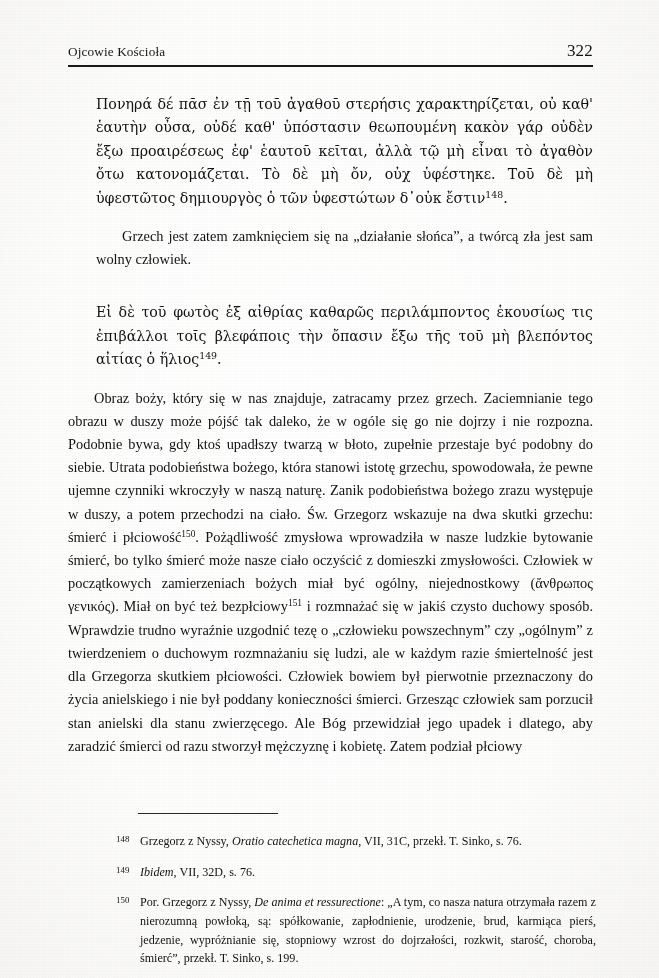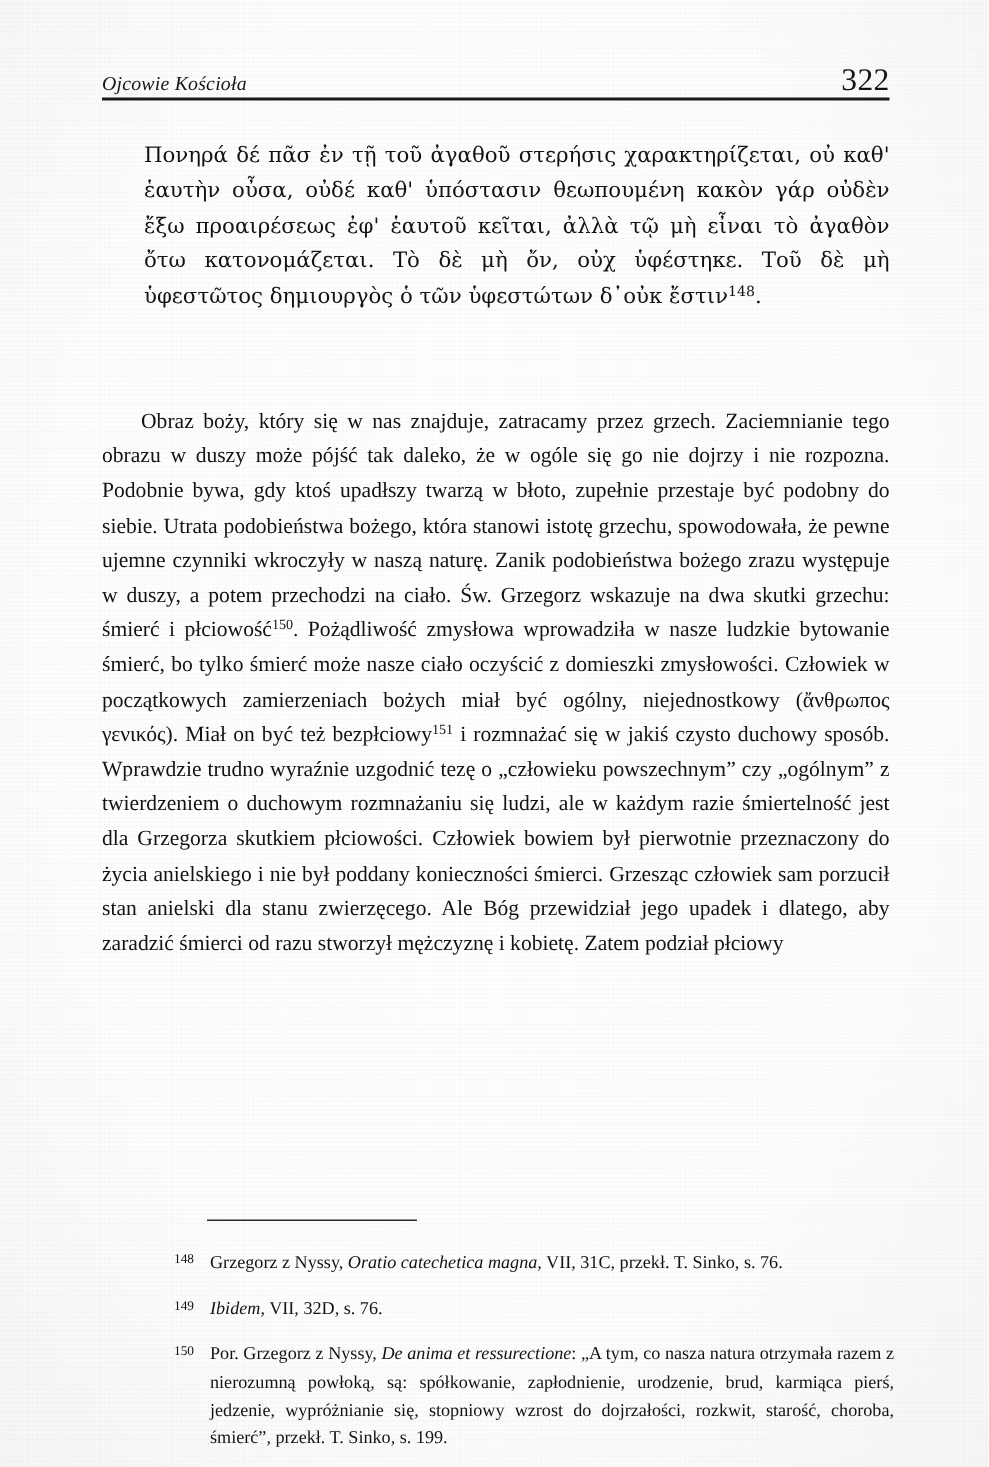--- a/index.html
+++ b/index.html
@@ -45,24 +45,23 @@
     top: 41px;
     width: 525px;
     display: flex;
     justify-content: space-between;
     align-items: baseline;
   }
   .runhead-title {
     font-size: 13.2px;
     letter-spacing: .15px;
     color: #161616;
-    font-style: italic;
   }
   .runhead-folio {
-    font-size: 21px;
+    font-size: 17px;
     color: #141414;
     letter-spacing: .2px;
   }
   .rule {
     position: absolute;
     left: 68px;
     top: 65px;
     width: 525px;
     height: 2px;
     background: #1b1b1b;
@@ -163,26 +162,28 @@
 
     <div class="col">
 
 
       <div class="gap-m"></div>
 
       <p class="greek"><span>Πονηρά δέ πᾶσ ἐν τῇ τοῦ ἀγαθοῦ στερήσις χαρακτηρίζεται, οὐ καθ' ἑαυτὴν οὖσα, οὐδέ καθ' ὑπόστασιν θεωπουμένη κακὸν γάρ οὐδὲν ἔξω προαιρέσεως ἐφ' ἑαυτοῦ κεῖται, ἀλλὰ τῷ μὴ εἶναι τὸ ἀγαθὸν ὄτω κατονομάζεται. Τὸ δὲ μὴ ὄν, οὐχ ὑφέστηκε. Τοῦ δὲ μὴ ὑφεστῶτος δημιουργὸς ὁ τῶν ὑφεστώτων δ᾽οὐκ ἔστιν</span><sup class="fn">148</sup>.</p>
 
       <div class="gap-m"></div>
 
+      <p class="quote ind">Grzech jest zatem zamknięciem się na „działanie słońca”, a twórcą zła jest sam wolny człowiek.</p>
 
       <div class="gap-m"></div>
 
 
       <div class="gap-m"></div>
 
+      <p class="greek"><span>Εἰ δὲ τοῦ φωτὸς ἐξ αἰθρίας καθαρῶς περιλάμποντος ἑκουσίως τις ἐπιβάλλοι τοῖς βλεφάποις τὴν ὄπασιν ἔξω τῆς τοῦ μὴ βλεπόντος αἰτίας ὁ ἥλιος</span><sup class="fn">149</sup>.</p>
 
       <div class="gap-m"></div>
 
       <p class="body indent"><span>Obraz boży, który się w nas znajduje, zatracamy przez grzech. Zaciemnianie tego obrazu w duszy może pójść tak daleko, że w ogóle się go nie dojrzy i nie rozpozna. Podobnie bywa, gdy ktoś upadłszy twarzą w błoto, zupełnie przestaje być podobny do siebie. Utrata podobieństwa bożego, która stanowi istotę grzechu, spowodowała, że pewne ujemne czynniki wkroczyły w naszą naturę. Zanik podobieństwa bożego zrazu występuje w duszy, a potem przechodzi na ciało. Św. Grzegorz wskazuje na dwa skutki grzechu: śmierć i płciowość</span><sup class="fn">150</sup><span>. Pożądliwość zmysłowa wprowadziła w nasze ludzkie bytowanie śmierć, bo tylko śmierć może nasze ciało oczyścić z domieszki zmysłowości. Człowiek w początkowych zamierzeniach bożych miał być ogólny, niejednostkowy (ἄνθρωπος γενικός). Miał on być też bezpłciowy</span><sup class="fn">151</sup><span> i rozmnażać się w jakiś czysto duchowy sposób. Wprawdzie trudno wyraźnie uzgodnić tezę o „człowieku powszechnym” czy „ogólnym” z twierdzeniem o duchowym rozmnażaniu się ludzi, ale w każdym razie śmiertelność jest dla Grzegorza skutkiem płciowości. Człowiek bowiem był pierwotnie przeznaczony do życia anielskiego i nie był poddany konieczności śmierci. Grzesząc człowiek sam porzucił stan anielski dla stanu zwierzęcego. Ale Bóg przewidział jego upadek i dlatego, aby zaradzić śmierci od razu stworzył mężczyznę i kobietę. Zatem podział płciowy</span></p>
 
     </div>
 
     <div class="fn-rule"></div>
 
     <div class="footnotes">

